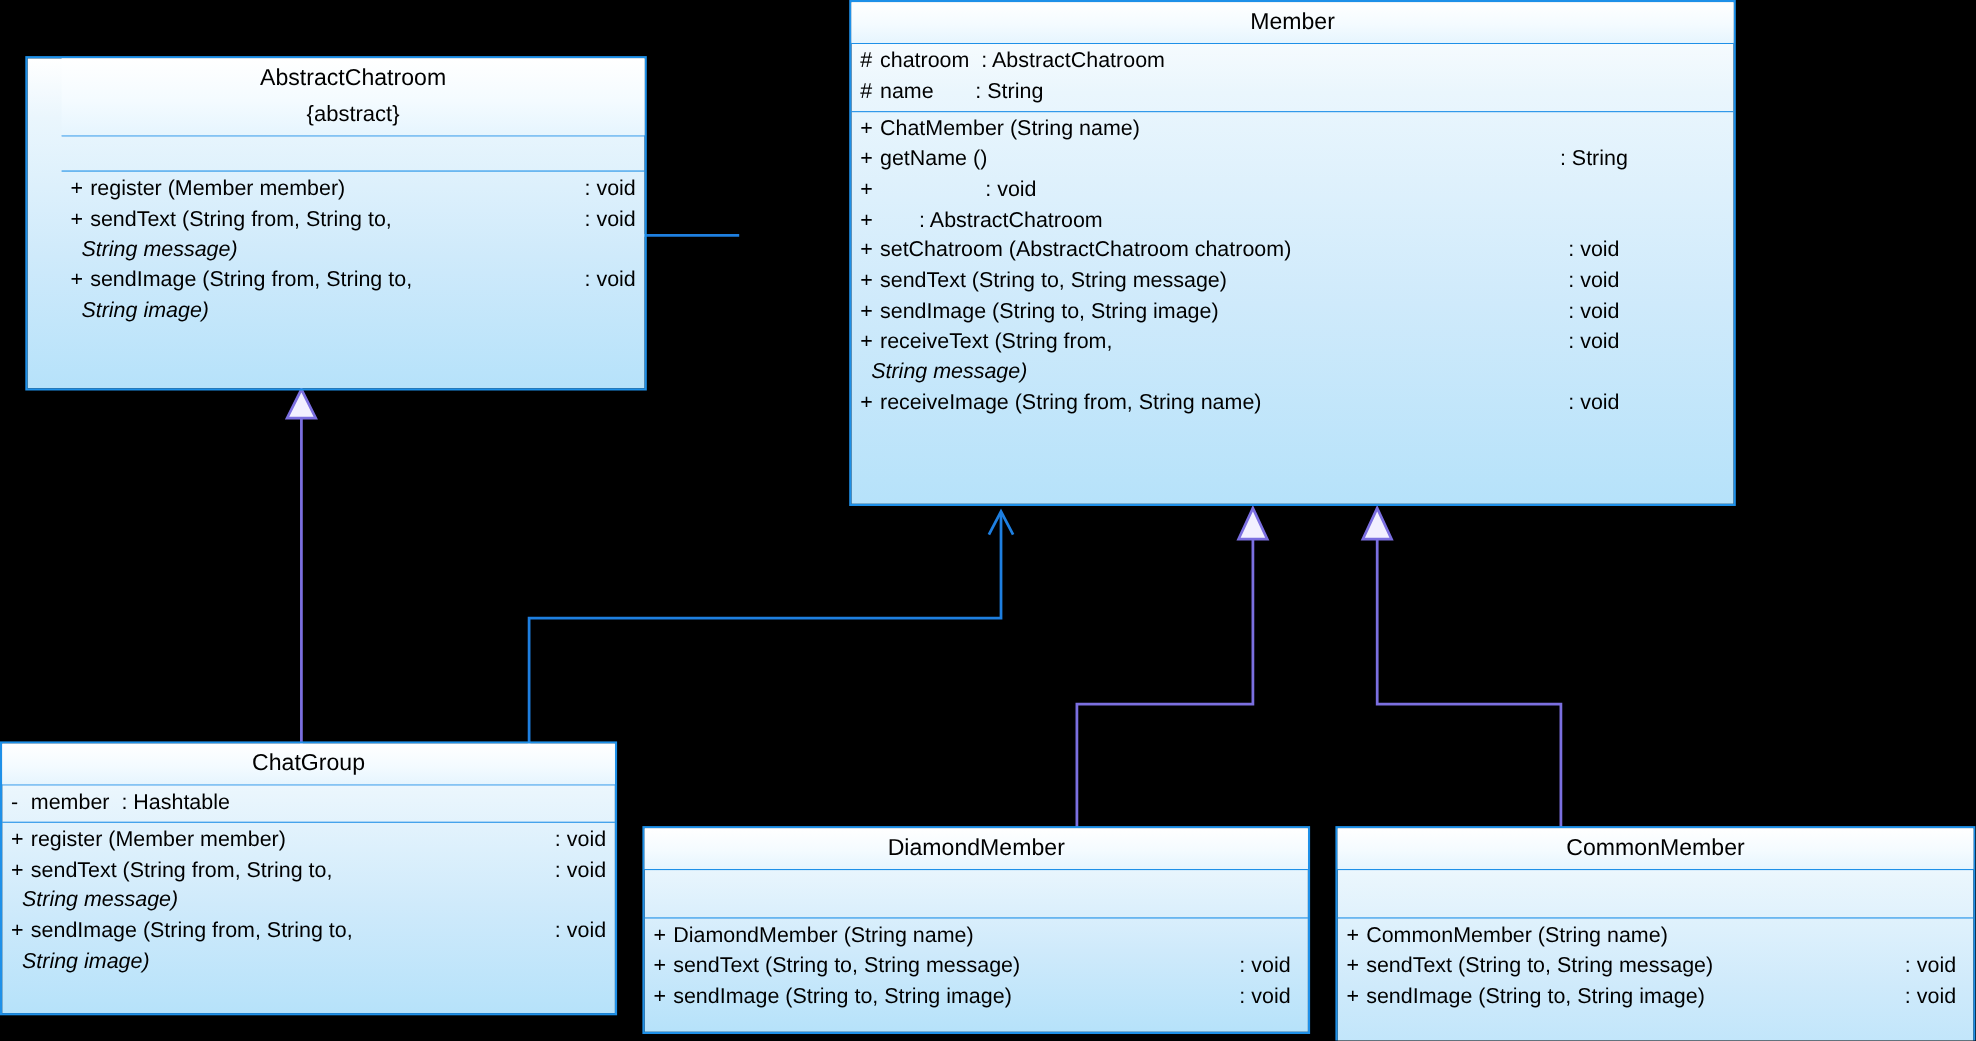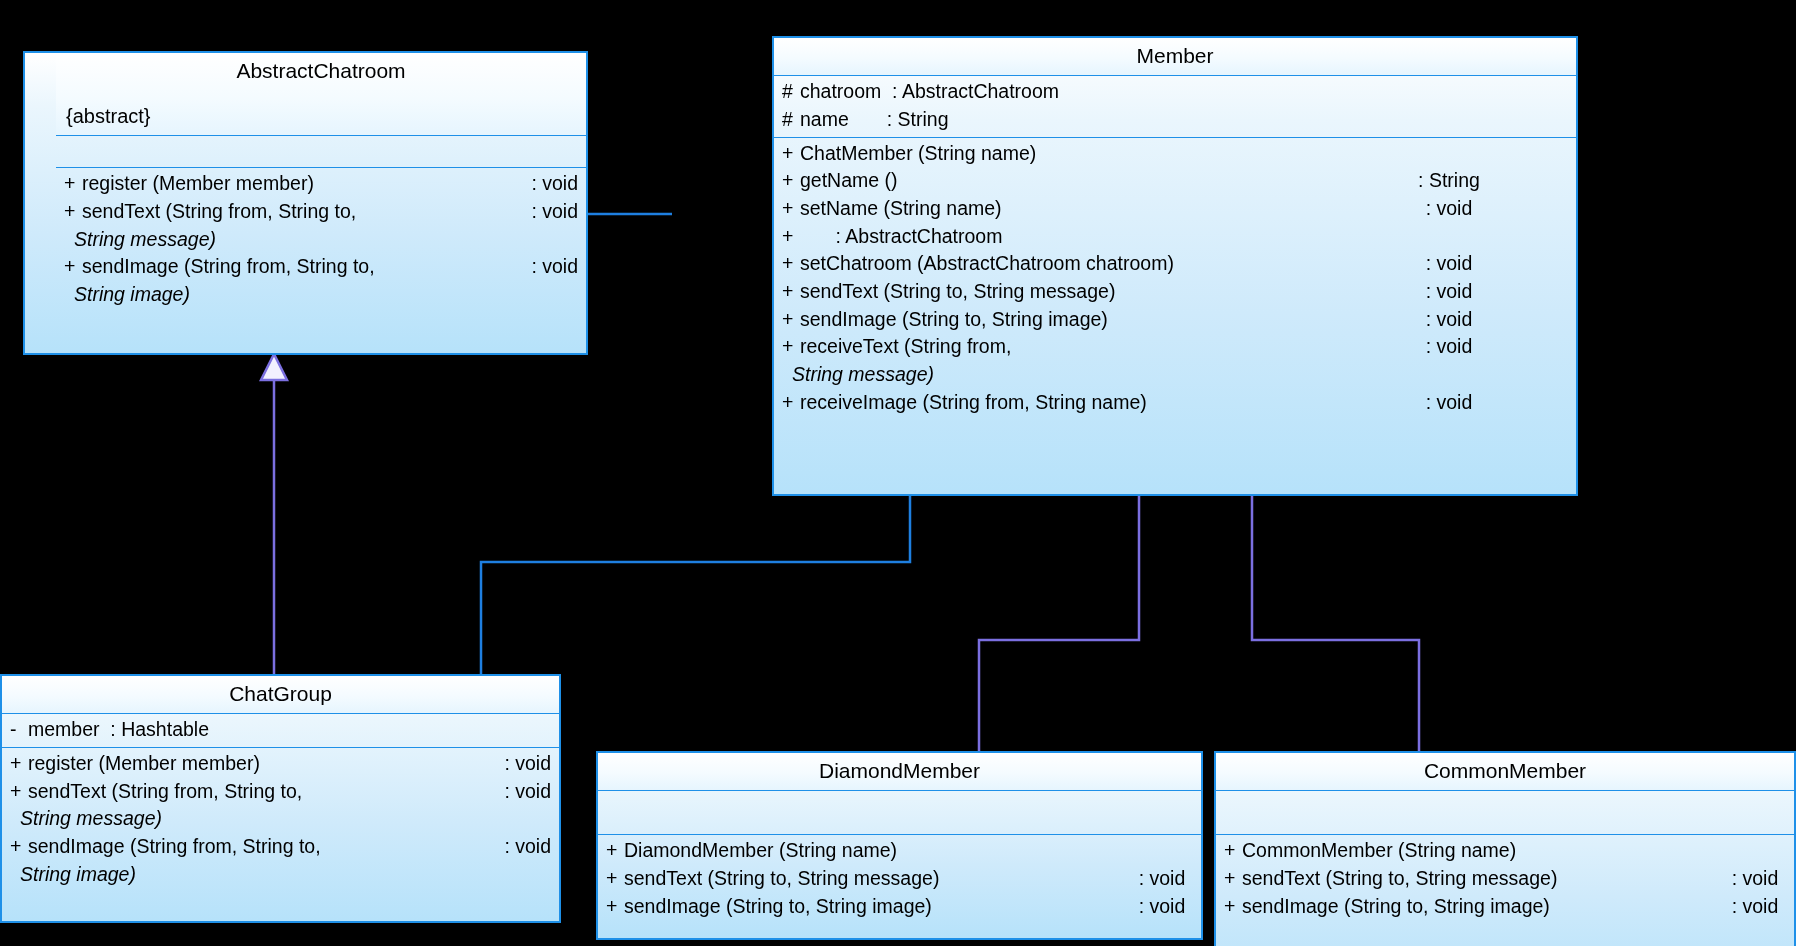--- a/index.html
+++ b/index.html
@@ -56,21 +56,21 @@
 
     <g>
       <polyline points="1419,753 1419,640 1252,640 1252,488" fill="none" stroke="#7b6fe0" stroke-width="2.5"></polyline>
       <polygon points="1252,462 1239,490 1265,490" fill="#f2f0ff" stroke="#7b6fe0" stroke-width="2.5"></polygon>
     </g>
   </svg>
 
   <div class="uml" style="left:23px;top:51px;width:565px;height:304px;padding-left:31px;">
     <div class="title">
       <span>AbstractChatroom</span>
-      <div class="abstag" style="position:static;text-align:left;margin-top:22px;">{abstract}</div>
+      <div class="abstag" style="position:static;text-align:center;margin-top:10px;">{abstract}</div>
     </div>
     <div class="sep"></div>
     <div class="compartment empty"></div>
     <div class="sep"></div>
     <div class="compartment">
       <div class="row">
         <span class="vis">+</span>
         <span class="sig">register (Member member)</span>
         <span class="ret">: void</span>
       </div>
@@ -86,21 +86,21 @@
         <span class="vis">+</span>
         <span class="sig">sendImage (String from, String to,</span>
         <span class="ret">: void</span>
       </div>
       <div class="row cont">
         <span class="sig">String image)</span>
       </div>
     </div>
   </div>
 
-  <div class="uml" style="left:772px;top:0px;width:806px;height:460px;margin-top:36px;">
+  <div class="uml" style="left:772px;top:0px;width:806px;height:460px;">
     <div class="title">
       <span>Member</span>
     </div>
     <div class="sep"></div>
     <div class="compartment">
       <div class="row">
         <span class="vis">#</span>
         <span class="sig">chatroom  : AbstractChatroom</span>
       </div>
       <div class="row">
@@ -115,21 +115,20 @@
         <span class="sig">ChatMember (String name)</span>
         <span class="ret" style="flex:0 0 238px"></span>
       </div>
       <div class="row">
         <span class="vis">+</span>
         <span class="sig">getName ()</span>
         <span class="ret" style="flex:0 0 238px">: String</span>
       </div>
       <div class="row">
         <span class="vis">+</span>
-        <span class="sig">setName (String name)</span>
         <span class="ret" style="flex:0 0 238px">: void</span>
       </div>
       <div class="row">
         <span class="vis">+</span>
         <span class="ret" style="flex:0 0 238px">: AbstractChatroom</span>
       </div>
       <div class="row">
         <span class="vis">+</span>
         <span class="sig">setChatroom (AbstractChatroom chatroom)</span>
         <span class="ret" style="flex:0 0 238px">: void</span>
@@ -190,21 +189,21 @@
         <span class="vis">+</span>
         <span class="sig">sendImage (String from, String to,</span>
         <span class="ret">: void</span>
       </div>
       <div class="row cont">
         <span class="sig">String image)</span>
       </div>
     </div>
   </div>
 
-  <div class="uml" style="left:596px;top:751px;width:607px;height:189px;">
+  <div class="uml" style="left:584px;top:751px;width:607px;height:189px;">
     <div class="title">
       <span>DiamondMember</span>
     </div>
     <div class="sep"></div>
     <div class="compartment empty" style="height:38px"></div>
     <div class="sep"></div>
     <div class="compartment">
       <div class="row">
         <span class="vis">+</span>
         <span class="sig">DiamondMember (String name)</span>

